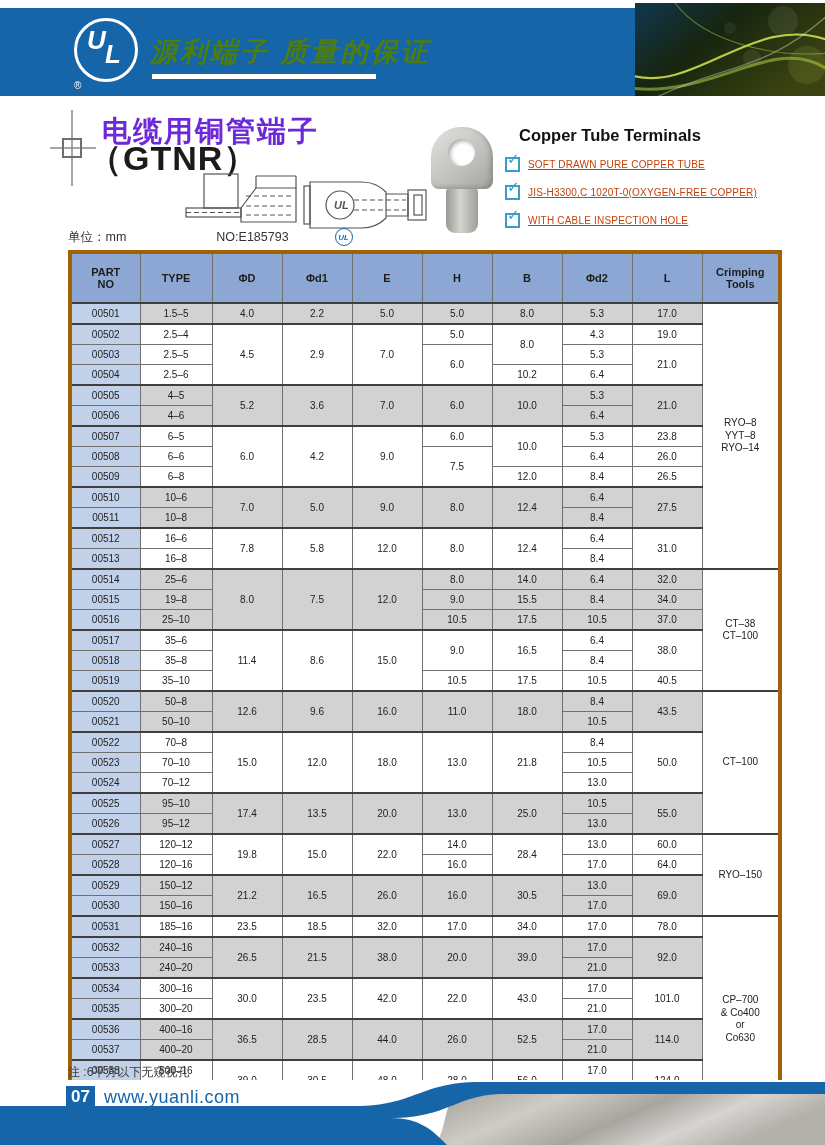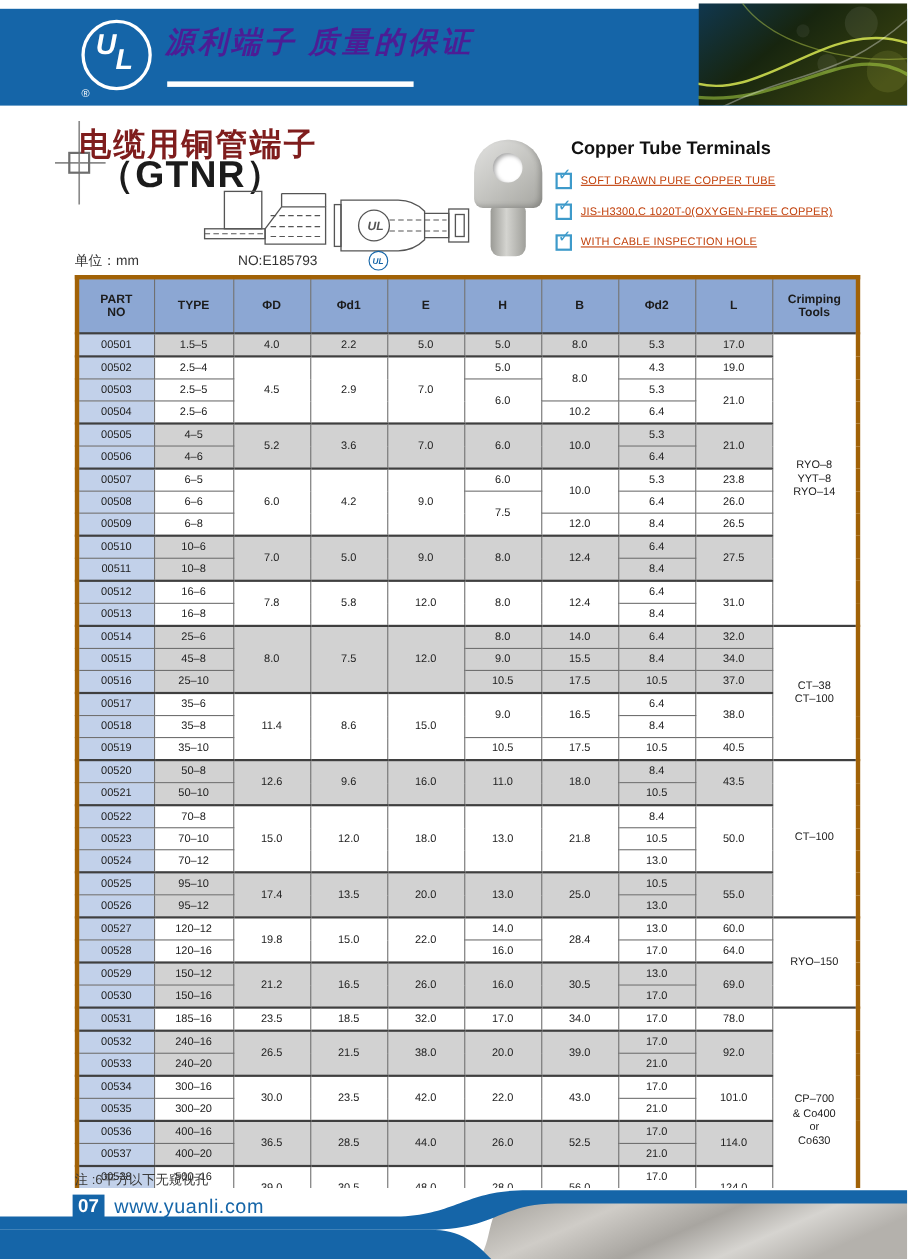--- a/index.html
+++ b/index.html
@@ -6,26 +6,26 @@
   body{font-family:"Liberation Sans","DejaVu Sans",sans-serif;background:#fff;}
   .page{position:relative;width:825px;height:1145px;background:#fff;overflow:hidden;}
 
   
   .top-band{position:absolute;left:0;top:8px;width:825px;height:88px;background:#1565a8;}
   .top-art{position:absolute;right:0;top:3px;width:190px;height:93px;}
   .ul-logo{position:absolute;left:74px;top:18px;width:58px;height:58px;border:3px solid #fff;border-radius:50%;color:#fff;}
   .ul-logo .u{position:absolute;left:10px;top:4px;font-size:26px;font-weight:bold;font-style:italic;}
   .ul-logo .l{position:absolute;left:28px;top:18px;font-size:26px;font-weight:bold;font-style:italic;}
   .ul-reg{position:absolute;left:74px;top:80px;color:#fff;font-size:10px;}
-  .slogan{position:absolute;left:150px;top:20px;color:#4c1d95;font-size:27px;font-weight:bold;font-style:italic;letter-spacing:3px;white-space:nowrap;}
+  .slogan{position:absolute;left:150px;top:34px;color:#4d7c0f;font-size:27px;font-weight:bold;font-style:italic;letter-spacing:3px;white-space:nowrap;}
   .slogan-underline{position:absolute;left:152px;top:74px;width:224px;height:5px;background:#fff;}
 
   
   .crosshair{position:absolute;left:50px;top:108px;}
-  .title-cn{position:absolute;left:72px;top:112px;font-size:29px;font-weight:bold;color:#7f1d1d;letter-spacing:2px;}
+  .title-cn{position:absolute;left:102px;top:112px;font-size:29px;font-weight:bold;color:#6d28d9;letter-spacing:2px;}
   .title-en{position:absolute;left:88px;top:136px;font-size:34px;font-weight:bold;color:#1b1b1b;letter-spacing:1px;}
   .drawing-side{position:absolute;left:184px;top:166px;}
   .drawing-top{position:absolute;left:302px;top:176px;}
 
   
   .photo{position:absolute;left:428px;top:127px;width:68px;height:108px;}
   .photo .head{position:relative;width:62px;height:62px;margin:0 auto;background:linear-gradient(140deg,#dcdcda 10%,#c2c2be 55%,#a9a9a4 95%);border-radius:30px 30px 8px 8px;box-shadow:inset -3px -2px 5px rgba(0,0,0,.18);}
   .photo .hole{position:absolute;left:17px;top:12px;width:27px;height:27px;background:#fff;border-radius:50%;box-shadow:inset 2px 2px 4px rgba(0,0,0,.35);}
   .photo .barrel{width:32px;height:46px;margin:-2px auto 0;background:linear-gradient(90deg,#9a9a95,#d4d4d0 45%,#9f9f9a);border-radius:5px 5px 9px 9px;}
 
@@ -319,21 +319,21 @@
             <td rowspan="3" class="data">12.0</td>
             <td class="data">8.0</td>
             <td class="data">14.0</td>
             <td class="data">6.4</td>
             <td class="data">32.0</td>
             <td rowspan="6" class="tools">CT–38
 CT–100</td>
           </tr>
           <tr class="g">
             <td class="part">00515</td>
-            <td class="data">45–8</td>
+            <td class="data">19–8</td>
             <td class="data">9.0</td>
             <td class="data">15.5</td>
             <td class="data">8.4</td>
             <td class="data">34.0</td>
           </tr>
           <tr class="g">
             <td class="part">00516</td>
             <td class="data">25–10</td>
             <td class="data">10.5</td>
             <td class="data">17.5</td>

